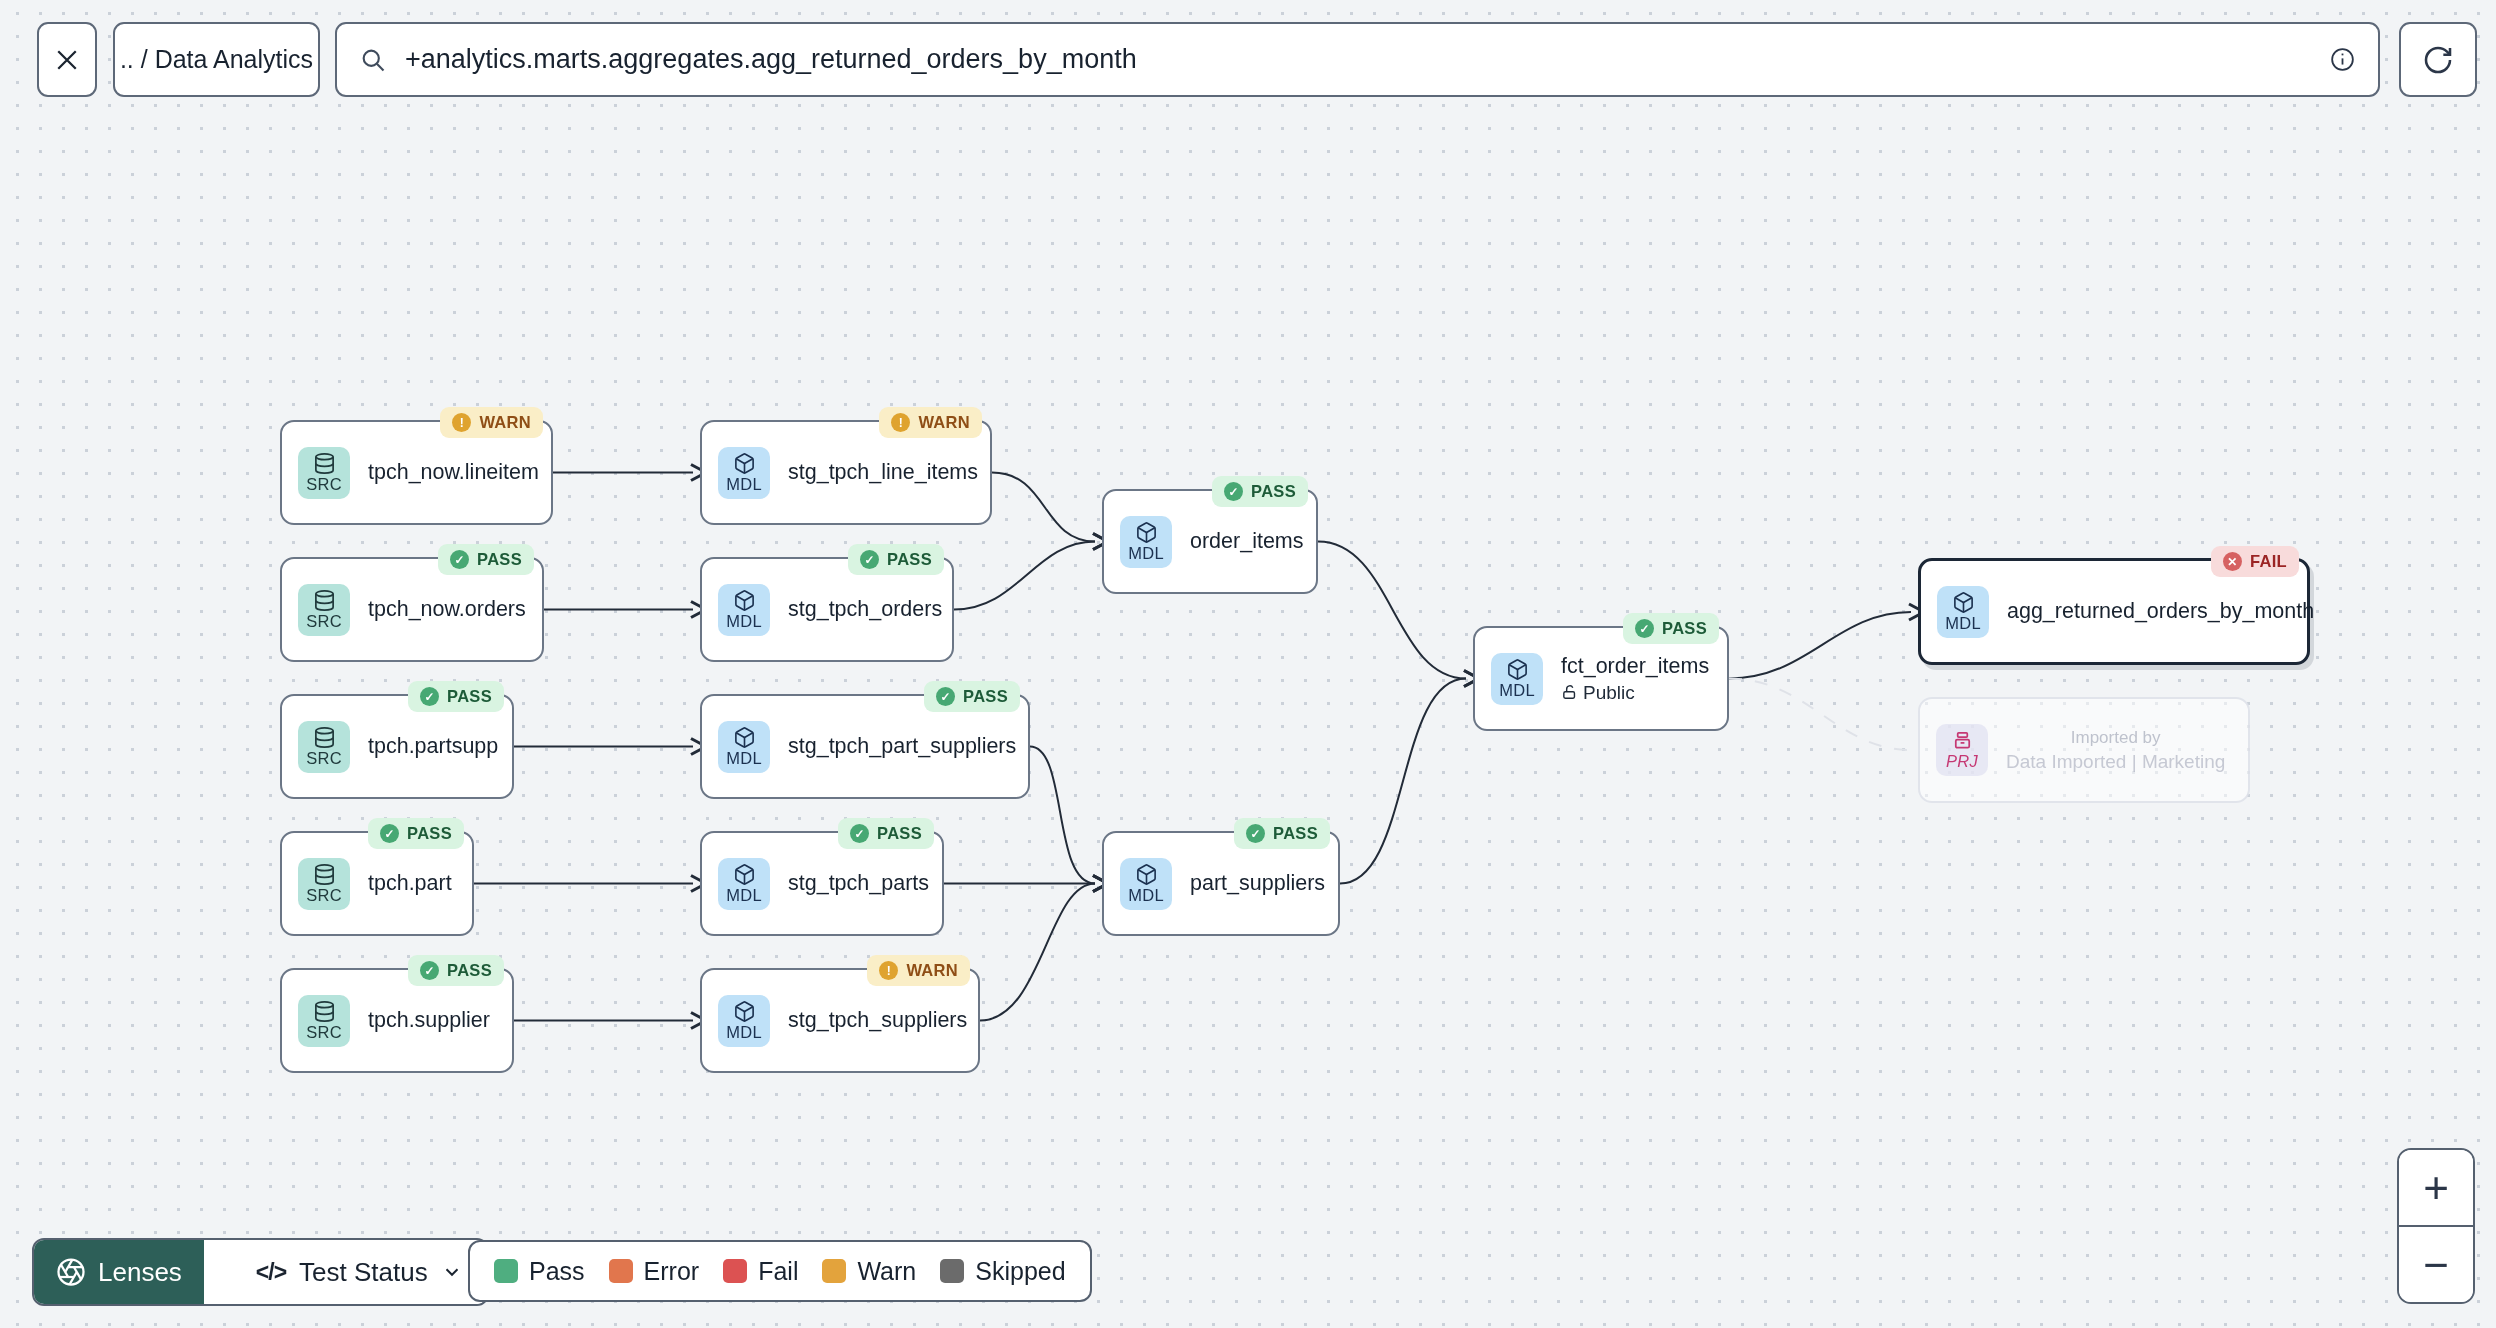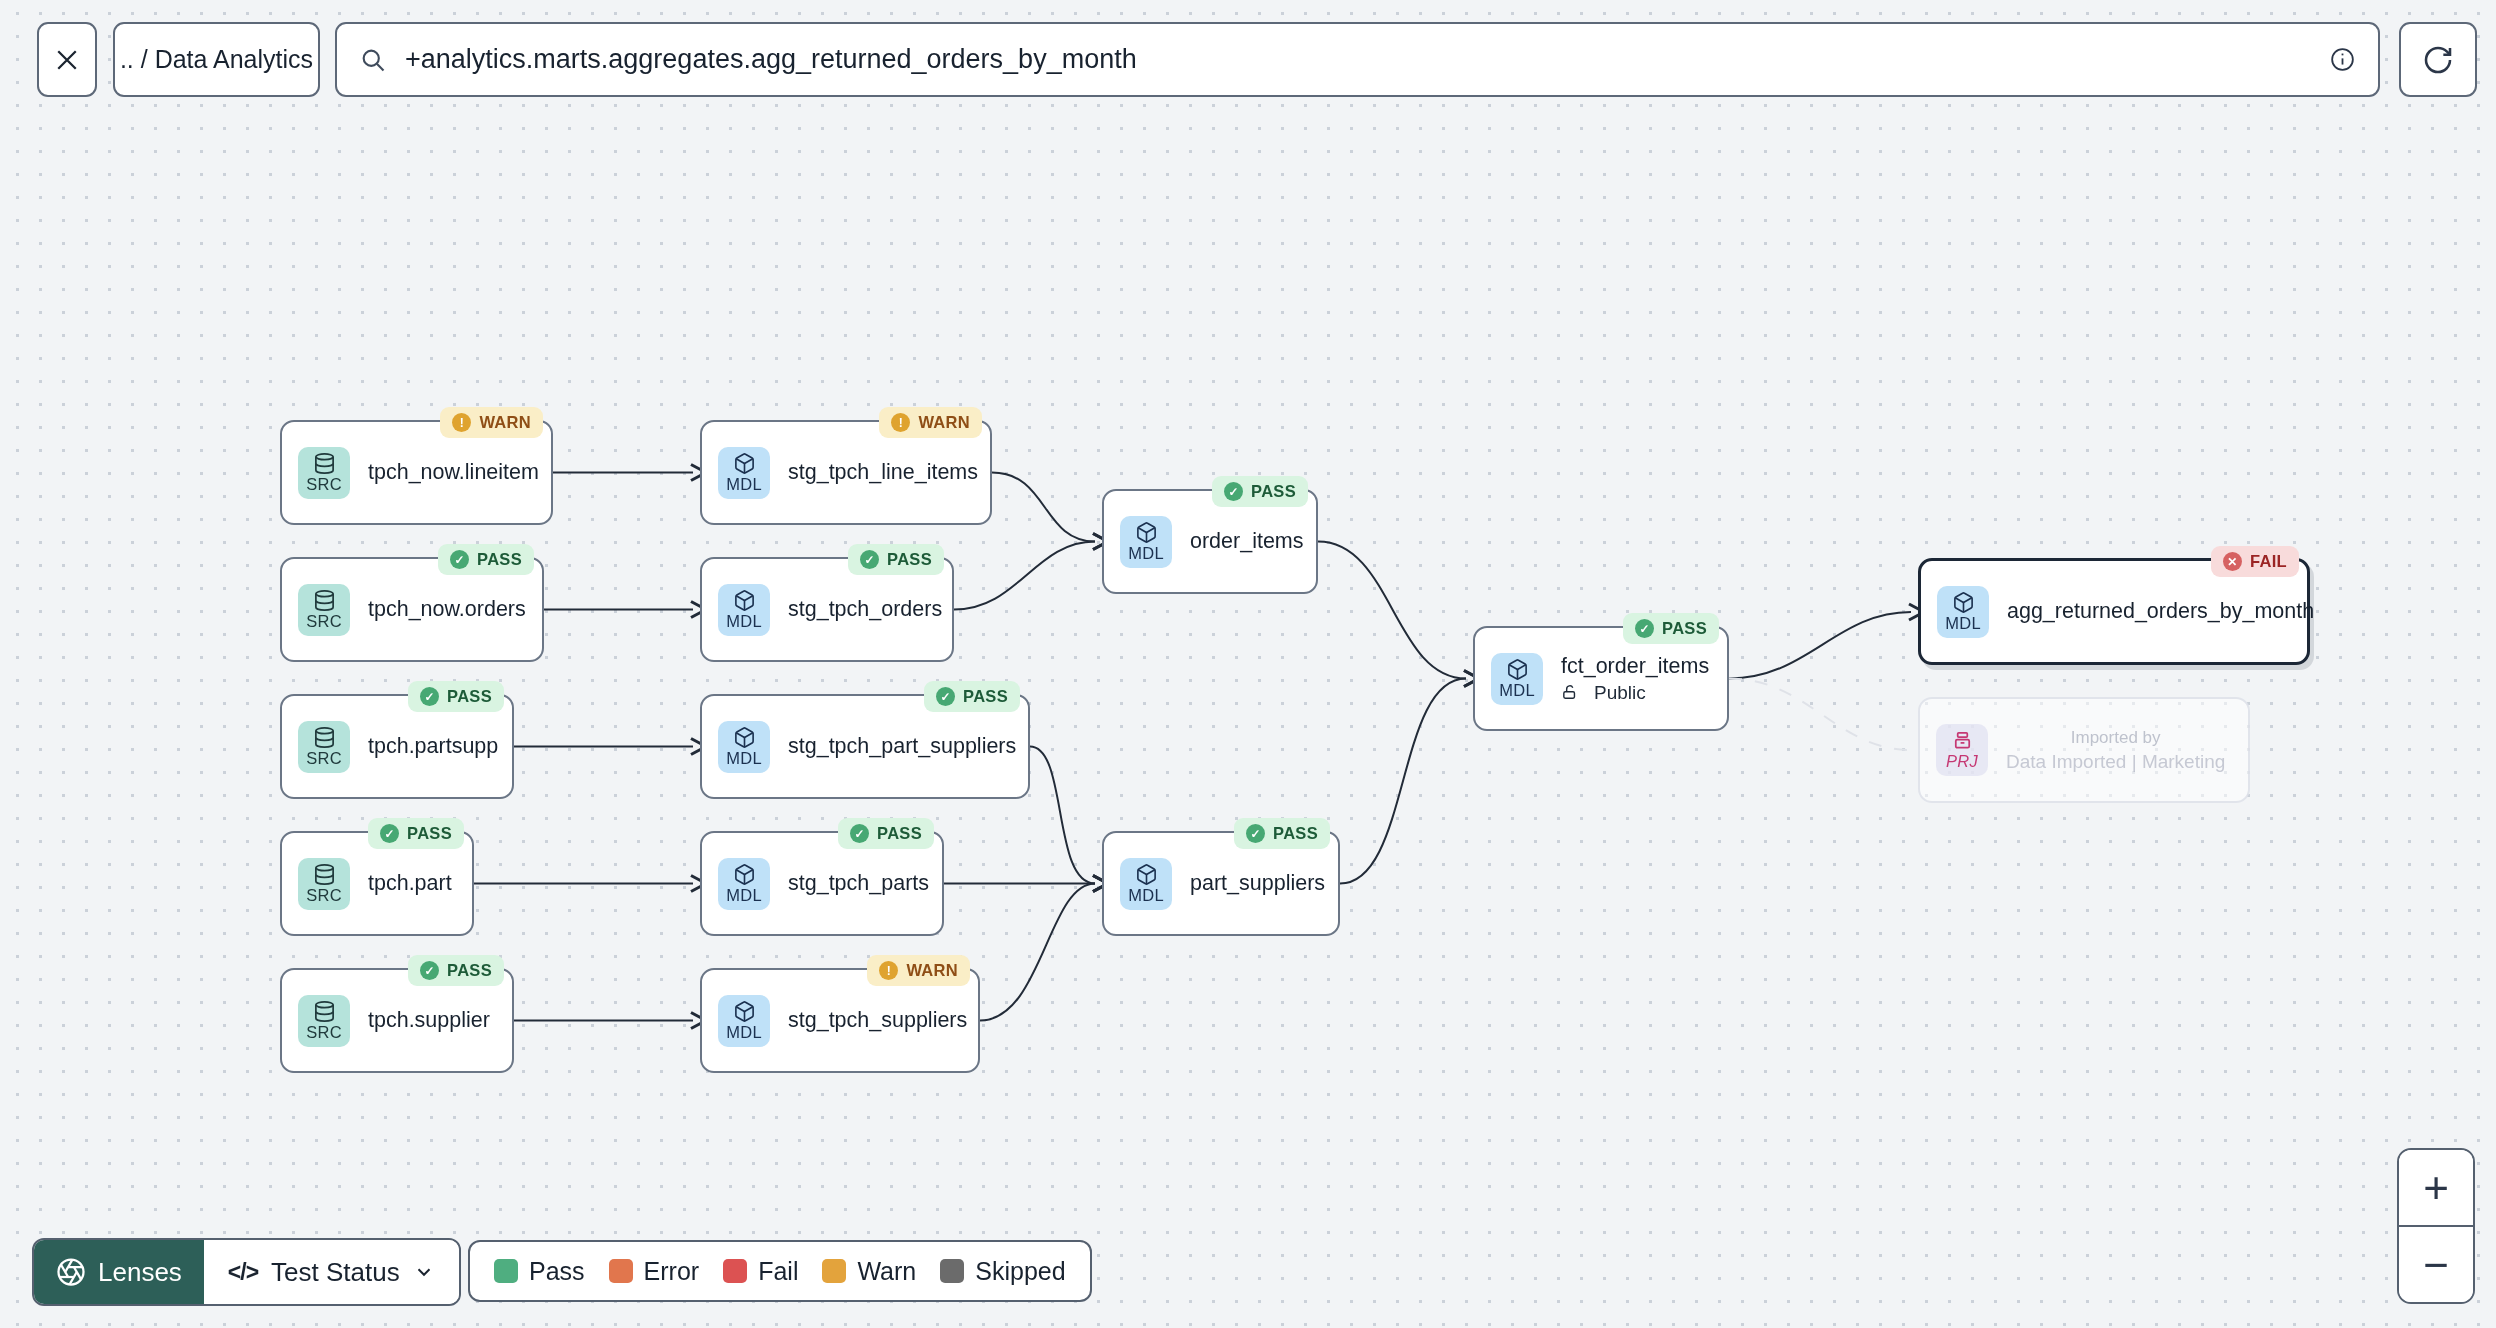--- a/index.html
+++ b/index.html
@@ -31,26 +31,26 @@
   .chip.src{background:#b5e3db;color:#203a3c;text-align:center;}
   .chip.mdl{background:#bfe1f8;color:#1b3150;}
   .chip.prj{background:#e6e6f4;color:#be185d;font-style:italic;}
   .badge{position:absolute;top:-15px;right:8px;height:31px;border-radius:9px;display:flex;align-items:center;gap:8px;
          padding:0 12px;font-size:16.5px;font-weight:700;letter-spacing:.3px;}
   .badge .dot{width:19px;height:19px;border-radius:50%;display:flex;align-items:center;justify-content:center;color:#fff;font-size:12px;font-weight:700;line-height:1;}
   .badge.warn{background:#faeec7;color:#8f4e16;}  .badge.warn .dot{background:#dfa32f;}
   .badge.pass{background:#d9f4e1;color:#1d5b38;}  .badge.pass .dot{background:#47a873;}
   .badge.fail{background:#f8dbdb;color:#9b2424;}  .badge.fail .dot{background:#d66161;}
   .node-lines{display:flex;flex-direction:column;gap:3px;text-align:center;}
-  .subtitle{display:flex;align-items:center;gap:16px;font-size:19px;color:#1f2a38;}
+  .subtitle{display:flex;align-items:center;gap:5px;font-size:19px;color:#1f2a38;}
   .ghost-line1{font-size:17px;color:#b6bac6;}
   .ghost-line2{font-size:19px;color:#bfc2ce;white-space:nowrap;}
   
   .lens-ctl{position:absolute;left:32px;top:1238px;height:68px;box-sizing:border-box;border:2px solid #55606f;border-radius:12px;
-            display:flex;overflow:hidden;background:#fff;}
+            display:flex;overflow:hidden;background:#fff;gap:28px;}
   .lens-seg{background:#2d5f58;color:#fff;display:flex;align-items:center;gap:12px;padding:0 22px;font-size:26px;cursor:pointer;}
   .lens-pick{display:flex;align-items:center;gap:13px;padding:0 24px;font-size:26px;color:#18222f;cursor:pointer;background:#fff;}
   .code-glyph{font-weight:700;font-size:23px;letter-spacing:-1px;color:#1b2430;}
   .legend{position:absolute;left:468px;top:1240px;height:62px;box-sizing:border-box;border:2px solid #55606f;border-radius:12px;
           background:#fff;display:flex;align-items:center;gap:24px;padding:0 24px;}
   .leg-item{display:flex;align-items:center;gap:11px;font-size:25px;}
   .swatch{width:24px;height:24px;border-radius:5px;}
   .sw-pass{background:#4fae80;} .sw-error{background:#e1764d;} .sw-fail{background:#dc5252;} .sw-warn{background:#e3a33c;} .sw-skip{background:#6b6b6b;}
   .zoom-ctl{position:absolute;left:2397px;top:1148px;width:78px;height:156px;box-sizing:border-box;border:2px solid #55606f;border-radius:14px;
             background:#fff;display:flex;flex-direction:column;overflow:hidden;}

